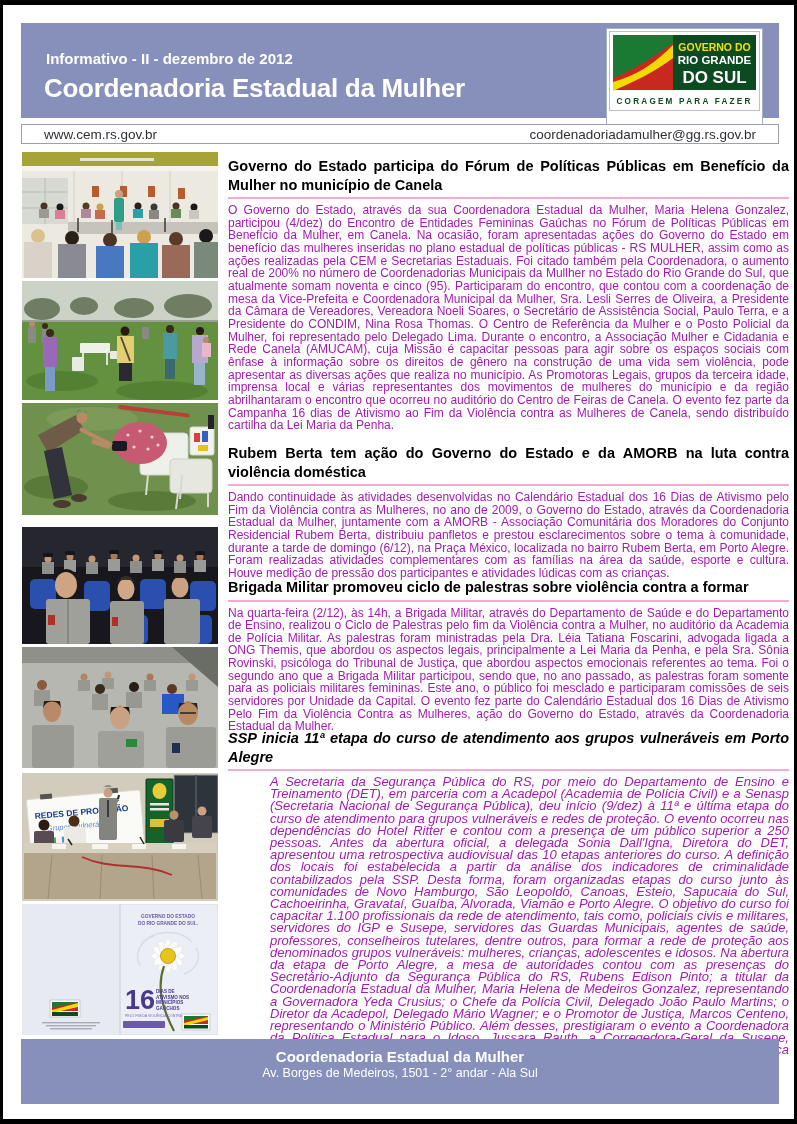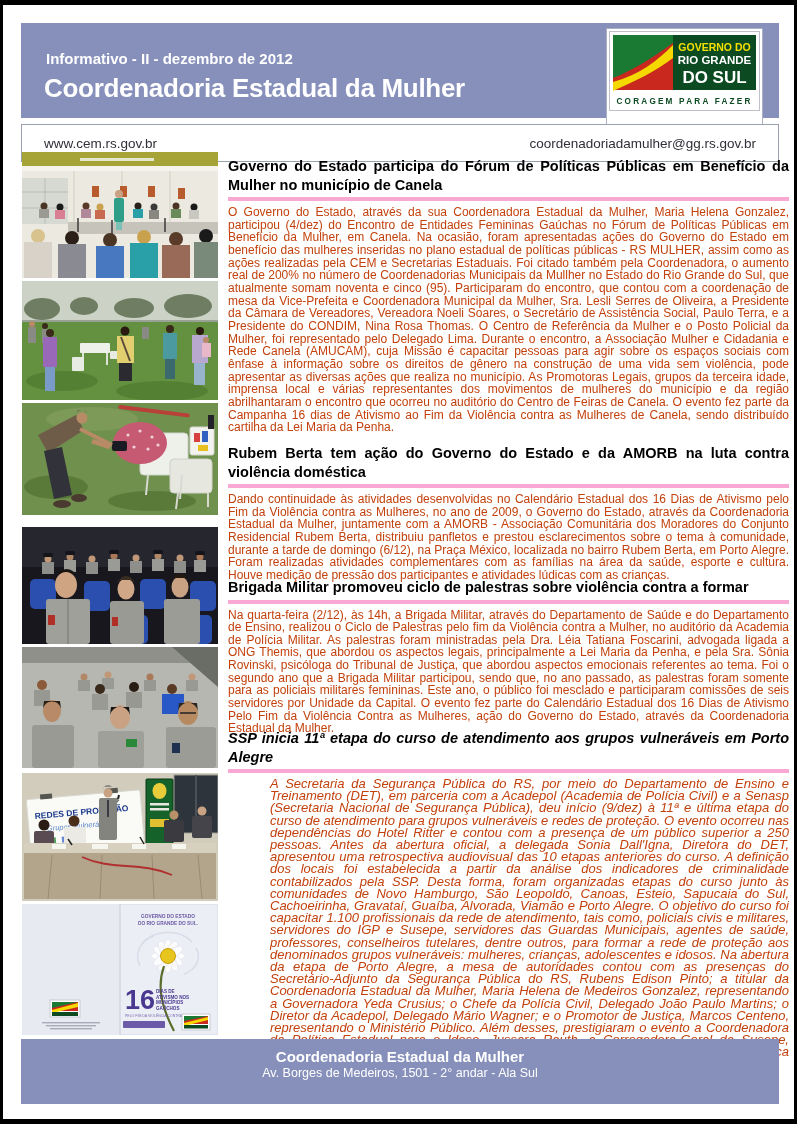--- a/index.html
+++ b/index.html
@@ -12,45 +12,45 @@
     overflow:hidden;
   }
   
   .band{background:#8690BB;}
   #header{position:absolute;left:18px;top:18px;width:758px;height:95px;}
   #issue-line{position:absolute;left:25px;top:27px;color:#fff;font-weight:bold;font-size:15px;}
   #main-title{position:absolute;left:23px;top:50px;color:#fff;font-weight:bold;font-size:26px;letter-spacing:-0.3px;}
   #gov-logo{position:absolute;right:16px;top:5px;width:157px;height:106px;background:#fff;border:1px solid #aab0c6;padding:2px;}
   
   #contact-bar{
-    position:absolute;left:18px;top:119px;width:758px;height:38px;background:#fff;
+    position:absolute;left:18px;top:119px;width:758px;height:20px;background:#fff;
     border:1px solid #9aa0ae;display:flex;justify-content:space-between;align-items:center;
     padding:0 22px;font-size:13.5px;color:#2f2f38;
   }
   
   .photo{position:absolute;left:19px;width:196px;display:block;}
   #photo-1{top:147px;}
   #photo-2{top:276px;}
   #photo-3{top:398px;}
   #photo-4{top:522px;}
   #photo-5{top:642px;}
   #photo-6{top:768px;}
   #photo-7{top:899px;}
   
   .article{position:absolute;left:225px;width:561px;}
   #article-1{top:152px;}
   #article-2{top:439px;}
   #article-3{top:573px;}
   #article-4{top:724px;font-style:italic;}
   .article h2{
     margin:0;padding:0 0 3px 0;font-size:14.5px;line-height:18.5px;font-weight:bold;color:#000;
-    text-align:justify;border-bottom:4px solid #f9a8d4;
+    text-align:justify;border-bottom:2px solid #f9a8d4;
   }
   .article p{
-    margin:5px 0 0 0;font-size:12px;line-height:12.65px;color:#c2410c;text-align:justify;
+    margin:5px 0 0 0;font-size:12px;line-height:12.65px;color:#a21caf;text-align:justify;
   }
   #article-4 p{font-size:13px;line-height:12.2px;margin-left:42px;}
   
   #footer{position:absolute;left:18px;top:1034px;width:758px;height:65px;text-align:center;color:#fff;}
   #footer-title{font-weight:bold;font-size:15px;margin-top:9px;}
   #footer-address,#footer-phone{font-size:12.5px;line-height:16px;}
   svg text{font-family:"Liberation Sans","DejaVu Sans",sans-serif;}
 </style>
 </head>
 <body>

